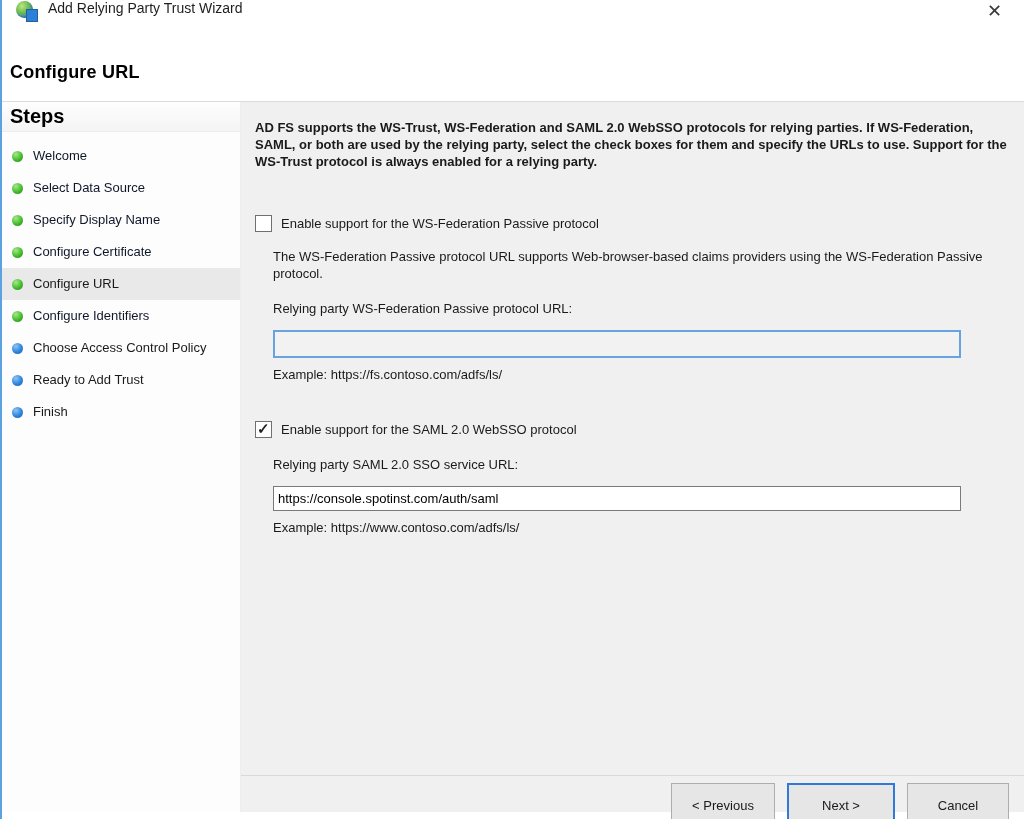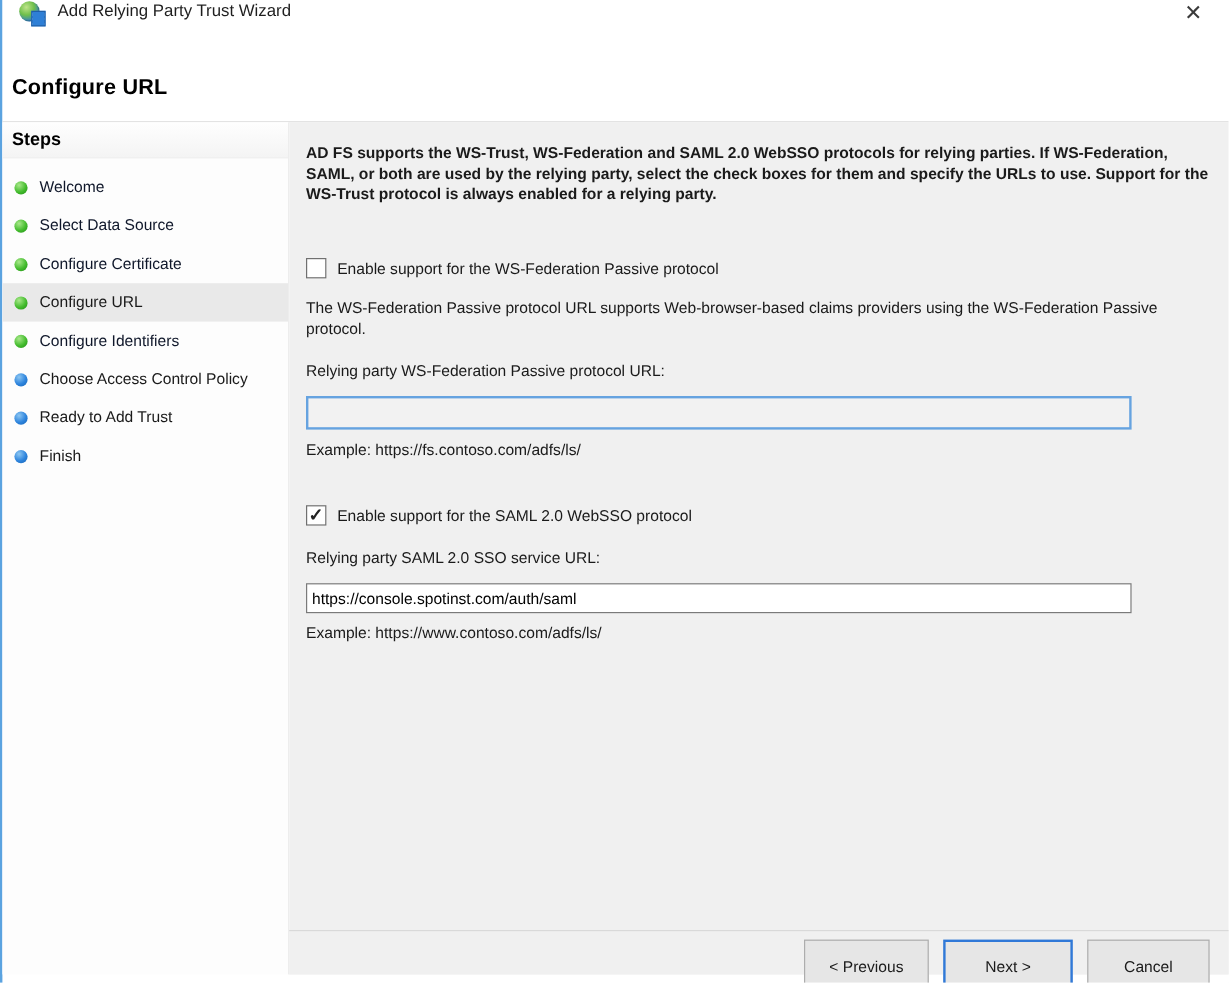--- a/index.html
+++ b/index.html
@@ -53,21 +53,21 @@
     height: 711px;
     border-top: 1px solid #dcdcdc;
     background: #ffffff;
   }
 
   
   .sidebar { width: 239px; flex: 0 0 auto; background: #fdfdfd; border-right: 1px solid #ededed; }
   .steps-header {
     height: 30px; display: flex; align-items: center;
     padding-left: 8px;
-    font-size: 15px; font-weight: bold; color: #000;
+    font-size: 20px; font-weight: bold; color: #000;
     background: linear-gradient(#fefefe, #f4f4f4);
     border-bottom: 1px solid #ededed;
   }
   .steps-list { padding-top: 8px; }
   .step {
     display: flex; align-items: flex-start;
     padding: 8px 8px 8px 10px;
   }
   .step.current { background: #e9e9e9; }
   .bullet {
@@ -100,21 +100,21 @@
     margin-right: 9px; flex: 0 0 auto;
     position: relative;
   }
   .checkbox.checked::after {
     content: "✓";
     position: absolute; left: 1px; top: -2px;
     font-size: 15px; font-weight: bold; color: #222;
   }
   .checkbox-label { font-size: 13px; }
 
-  .section-inner { }
+  .section-inner { margin-left: 18px; }
   .section-desc { margin-top: 16px; line-height: 17px; width: 740px; }
   .field-label { margin-top: 19px; }
   .url-input {
     display: block;
     width: 688px; height: 28px;
     margin-top: 14px;
     font-family: "Liberation Sans", sans-serif;
     font-size: 13px; color: #000;
     padding: 0 4px;
     outline: none;
@@ -178,20 +178,24 @@
   <div class="step done">
     <span class="bullet"></span>
     <span class="step-label">Welcome</span>
   </div>
 
   <div class="step done">
     <span class="bullet"></span>
     <span class="step-label">Select Data Source</span>
   </div>
 
+  <div class="step done">
+    <span class="bullet"></span>
+    <span class="step-label">Specify Display Name</span>
+  </div>
 
   <div class="step done">
     <span class="bullet"></span>
     <span class="step-label">Configure Certificate</span>
   </div>
 
   <div class="step current">
     <span class="bullet"></span>
     <span class="step-label">Configure URL</span>
   </div>

